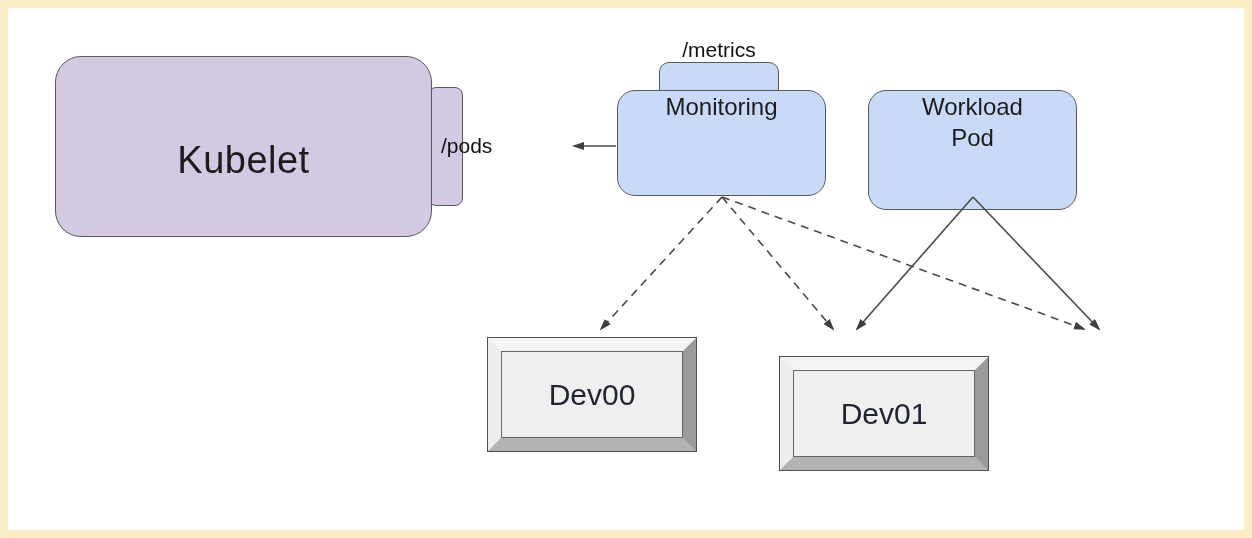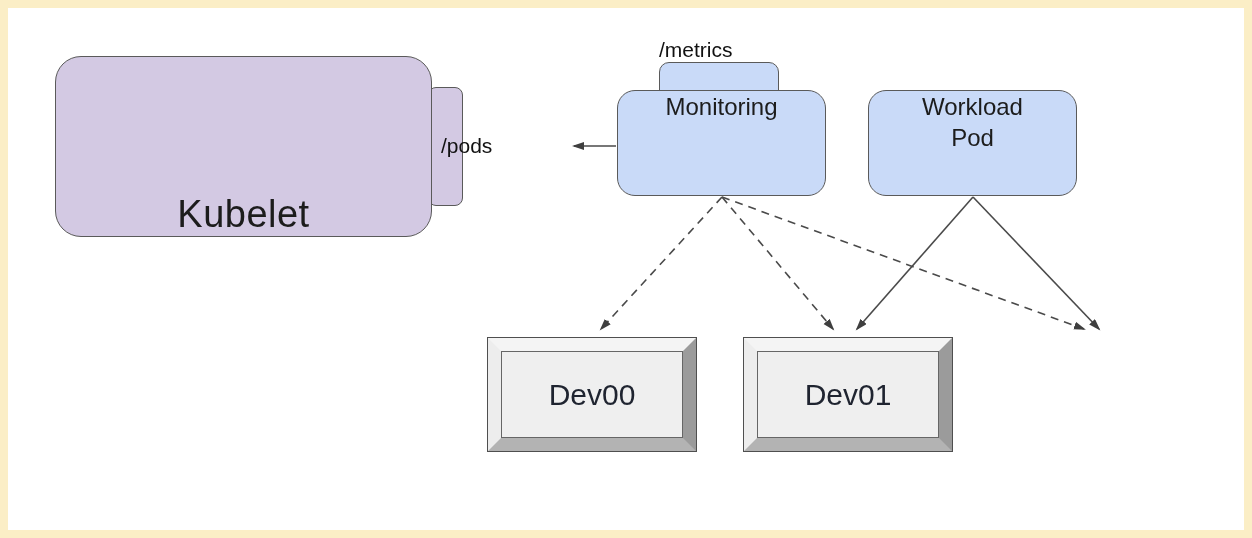--- a/index.html
+++ b/index.html
@@ -28,46 +28,46 @@
   .blue   { background:var(--blue,#c9daf8); }
 
   
   #kubelet-tab {
     left:428px; top:87px; width:35px; height:119px;
     border-radius:8px; z-index:1;
   }
   #kubelet-box {
     left:55px; top:56px; width:377px; height:181px;
     border-radius:26px; z-index:2;
-    justify-content:flex-end; padding-top:28px;
+    justify-content:center; padding-top:28px;
     font-size:38px; letter-spacing:0.5px;
   }
 
   
   #metrics-tab {
     left:659px; top:62px; width:120px; height:48px;
     border-radius:10px; z-index:1;
   }
   #monitoring-box {
     left:617px; top:90px; width:209px; height:106px;
     border-radius:18px; z-index:2;
     font-size:24px; line-height:31px;
   }
   #workload-box {
-    left:868px; top:90px; width:209px; height:106px;
+    left:868px; top:90px; width:209px; height:120px;
     border-radius:18px; z-index:2;
     font-size:24px; line-height:31px;
   }
 
   .endpoint-label {
     position:absolute; z-index:3;
     font-size:21px; color:#111;
     white-space:nowrap;
   }
-  #metrics-label { left:659px; top:38px; width:120px; text-align:left; }
+  #metrics-label { left:659px; top:38px; width:120px; text-align:center; }
   #pods-label    { left:441px; top:134px; }
 
   
   .device {
     position:absolute; top:337px; width:210px; height:115px; z-index:2;
   }
   .bevel {
     width:100%; height:100%; box-sizing:border-box;
     border-style:solid; border-width:14px;
     border-top-color:#f4f4f4;
@@ -77,21 +77,21 @@
     outline:1px solid #4f4f4f; outline-offset:-1px;
   }
   .face {
     width:100%; height:100%; box-sizing:border-box;
     background:var(--face,#efefef);
     border:1px solid #666;
     display:flex; align-items:center; justify-content:center;
     font-size:30px; color:#1f2430;
   }
   #device-0 { left:487px; }
-  #device-1 { left:743px; }
+  #device-1 { left:779px;margin-top:19px; }
   #device-2 { left:1001px; }
 
   #edges {
     position:absolute; left:0; top:0; z-index:4;
     pointer-events:none;
   }
   #edges line { stroke:#4a4a4a; stroke-width:1.6; }
   #edges line.dashed { stroke-dasharray:8 6; }
 </style>
 </head>

